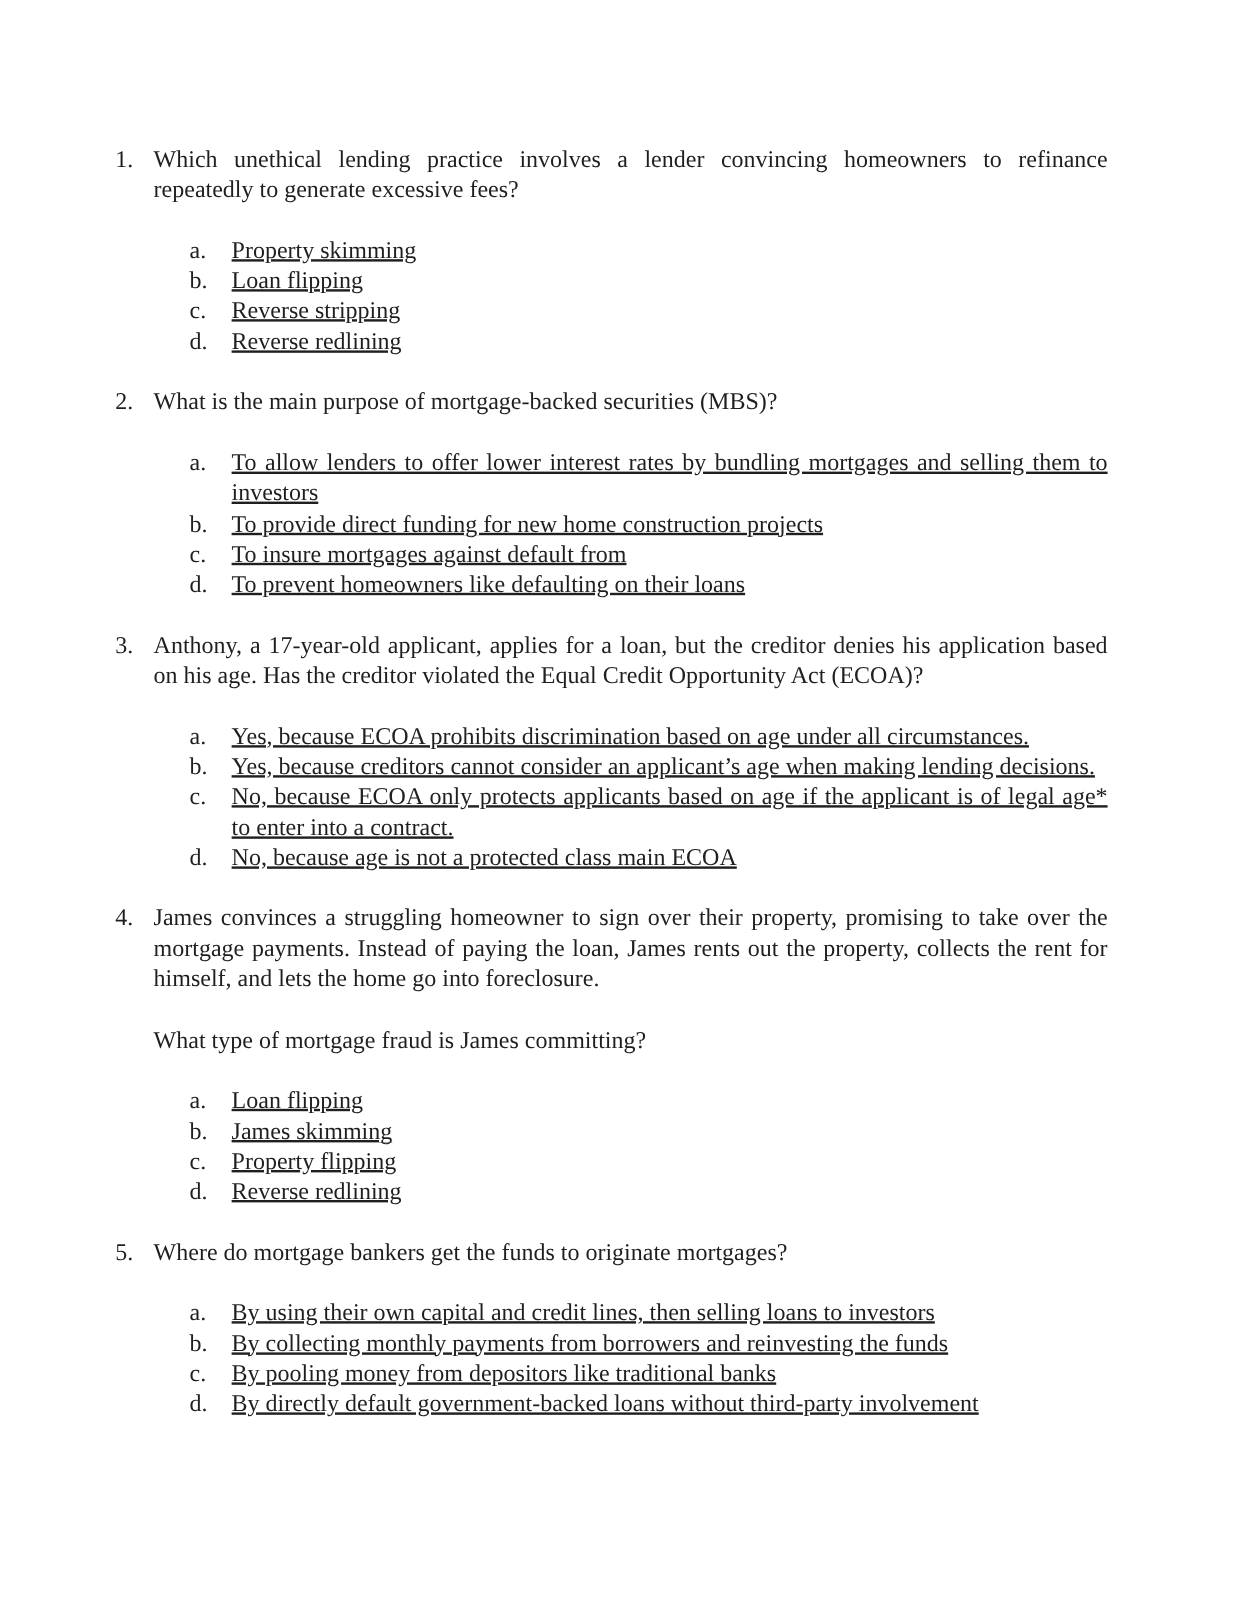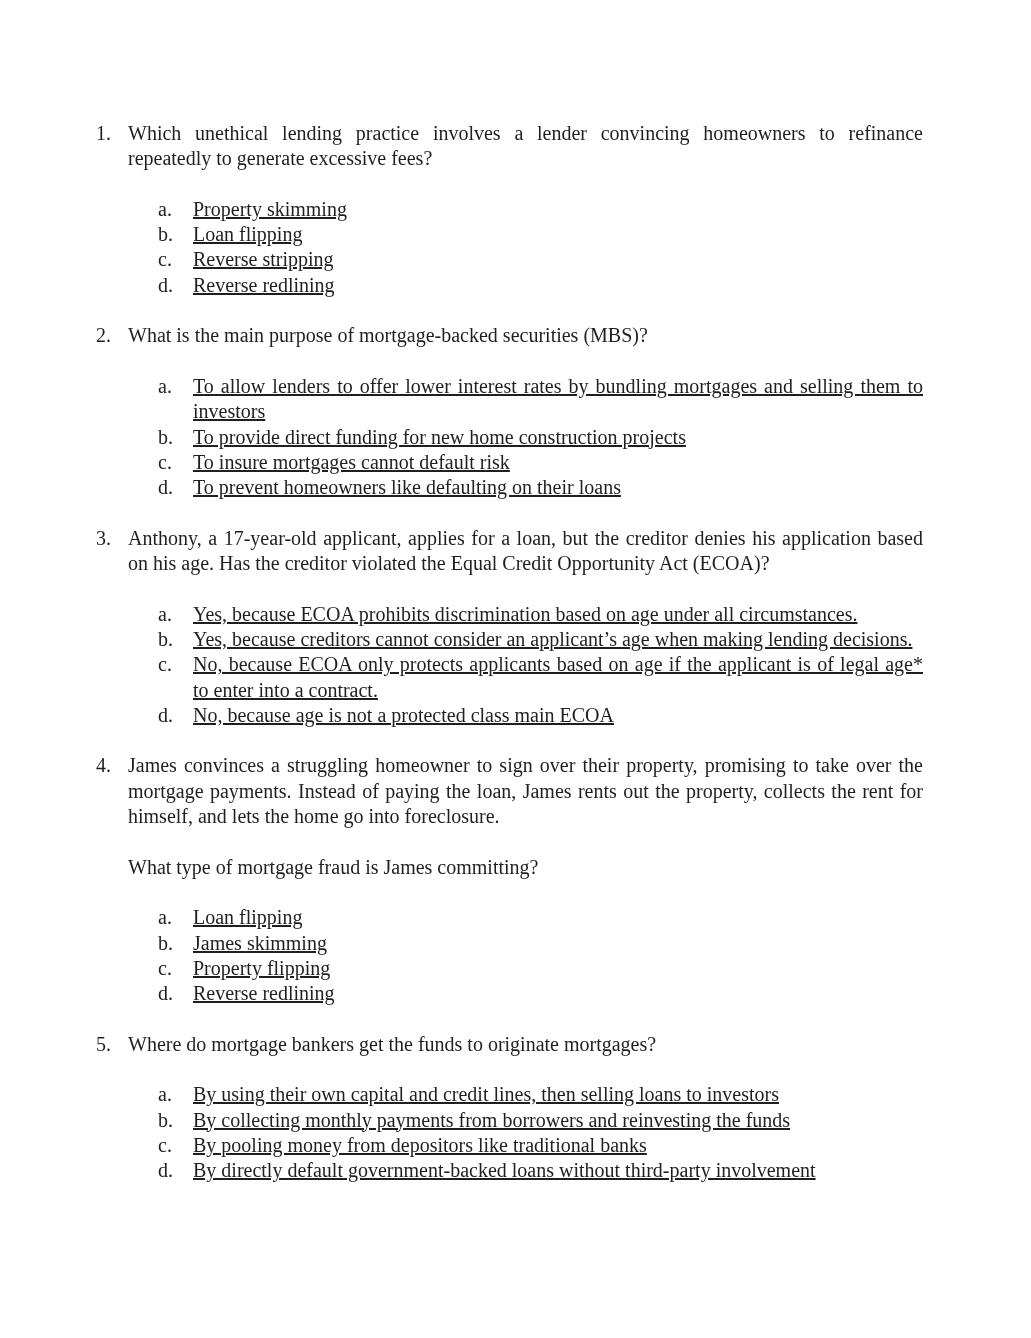--- a/index.html
+++ b/index.html
@@ -100,21 +100,21 @@
           <div class="option">
     <span class="o-letter">a.</span>
     <p class="o-text">To allow lenders to offer lower interest rates by bundling mortgages and selling them to investors</p>
   </div>
           <div class="option">
     <span class="o-letter">b.</span>
     <p class="o-text">To provide direct funding for new home construction projects</p>
   </div>
           <div class="option">
     <span class="o-letter">c.</span>
-    <p class="o-text">To insure mortgages cannot default risk</p>
+    <p class="o-text">To insure mortgages against default from</p>
   </div>
           <div class="option">
     <span class="o-letter">d.</span>
     <p class="o-text">To prevent homeowners like defaulting on their loans</p>
   </div>
         </div>
   </section>
       <section class="question">
     <div class="paragraphs">
           <div class="q-row">

